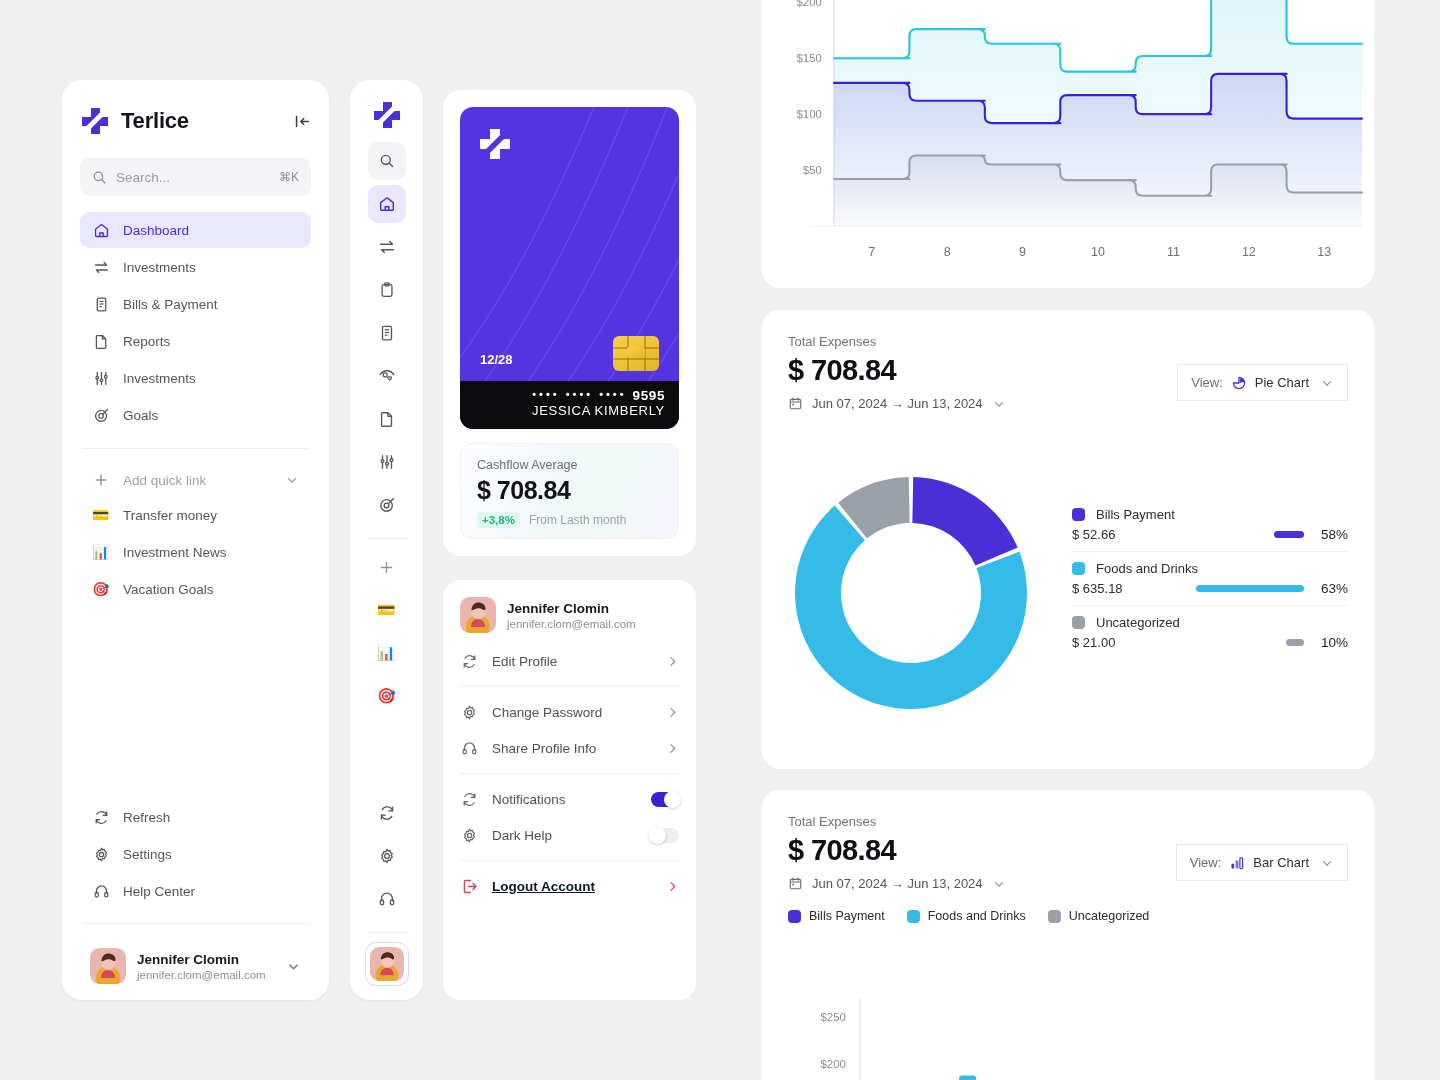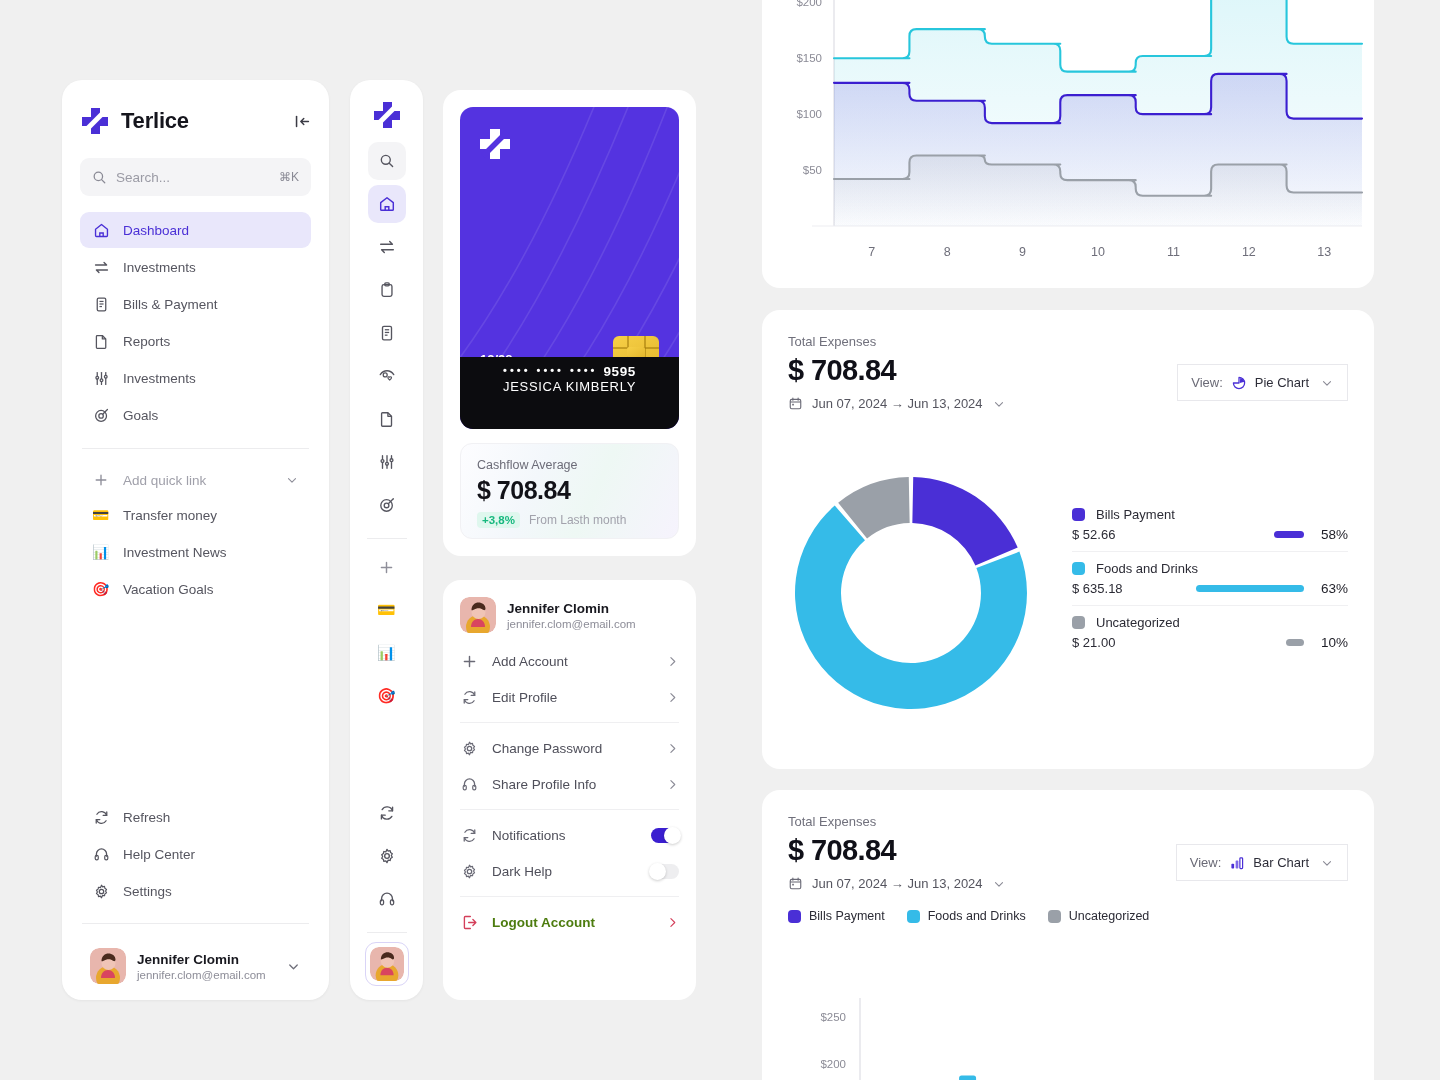--- a/index.html
+++ b/index.html
@@ -88,22 +88,22 @@
   }
   .cc-lines { position: absolute; inset: 0; }
   .cc-logo { position: absolute; left: 18px; top: 20px; width: 34px; height: 34px; }
   .cc-exp { position: absolute; left: 20px; bottom: 62px; font-size: 13px; font-weight: 700; color: #fff; }
   .cc-chip {
     position: absolute; right: 20px; bottom: 58px; width: 46px; height: 35px;
     border-radius: 6px; background: linear-gradient(150deg,#f7d047,#e3b62c);
   }
   .cc-chip i { position: absolute; background: rgba(160,120,10,.55); }
   .cc-strip {
-    position: absolute; left: 0; right: 0; bottom: 0; height: 72px; background: #0c0c0f;
-    padding: 7px 14px 0 14px; text-align: center;
+    position: absolute; left: 0; right: 0; bottom: 0; height: 48px; background: #0c0c0f;
+    padding: 7px 14px 0 14px; text-align: right;
   }
   .cc-num { font-size: 13.5px; font-weight: 700; color: #fff; letter-spacing: .6px; }
   .cc-num .dots { letter-spacing: 3px; font-size: 11px; vertical-align: 2px; margin-right: 6px; }
   .cc-holder { font-size: 13px; color: #fff; letter-spacing: .7px; margin-top: 0; }
 
   .cashflow {
     margin-top: 14px; height: 96px; border-radius: 12px; padding: 14px 16px;
     background: linear-gradient(115deg,#fdfdff 0%,#f3f7fb 35%,#eef8f4 60%,#f6f3fd 100%);
     border: 1px solid #f1f1f4;
   }
@@ -117,21 +117,21 @@
   .cf-note { font-size: 12px; color: #a2a2ac; margin-left: 9px; }
 
   
   #account-panel { left: 443px; top: 580px; width: 253px; height: 420px; padding: 17px; }
   .ap-head { display: flex; align-items: center; margin-bottom: 10px; }
   .ap-name { font-size: 13.5px; font-weight: 700; color: #18181f; }
   .ap-mail { font-size: 11.5px; color: #8d8d98; margin-top: 2px; }
   .ap-row { display: flex; align-items: center; height: 36px; cursor: pointer; }
   .ap-row .ic { width: 18px; height: 18px; display: flex; align-items: center; justify-content: center; flex: none; }
   .ap-row .lbl { font-size: 13.5px; color: #4f4f5a; margin-left: 14px; flex: 1; }
-  .ap-row.danger .lbl { color: #4d7c0f; font-weight: 700; }
+  .ap-row.danger .lbl { color: #0f172a; font-weight: 700; text-decoration: underline; }
   .ap-div { height: 1px; background: #efeff1; margin: 7px 0; }
   .toggle { width: 28px; height: 15px; border-radius: 8px; position: relative; cursor: pointer; }
   .toggle.on { background: #3b1fd0; }
   .toggle.off { background: #eeeef0; }
   .toggle .knob {
     position: absolute; top: -1px; width: 17px; height: 17px; border-radius: 50%;
     background: #fff; box-shadow: 0 1px 3px rgba(0,0,0,.2);
   }
   .toggle.on .knob { right: -2px; }
   .toggle.off .knob { left: -2px; }
@@ -304,35 +304,35 @@
         <svg width="17" height="17" viewBox="0 0 20 20">
             <path d="M16 7.5A6.3 6.3 0 0 0 4.6 6.2M4 12.5a6.3 6.3 0 0 0 11.4 1.3" fill="none" stroke="#55555f" stroke-width="1.5" stroke-linecap="round"></path>
             <path d="M16.2 3.4v4.2h-4.2M3.8 16.6v-4.2h4.2" fill="none" stroke="#55555f" stroke-width="1.5" stroke-linecap="round" stroke-linejoin="round"></path>
           </svg>
       </span>
       <span class="lbl">Refresh</span>
     </div>
     <div class="nav-item">
       <span class="ic">
         <svg width="17" height="17" viewBox="0 0 20 20">
+            <circle cx="10" cy="10" r="2.6" fill="none" stroke="#55555f" stroke-width="1.5"></circle>
+            <path d="M10 2.6l1.3 1.9 2.2-.5.5 2.2 1.9 1.3-1.1 2 1.1 2-1.9 1.3-.5 2.2-2.2-.5L10 17.4l-1.3-1.9-2.2.5-.5-2.2-1.9-1.3 1.1-2-1.1-2 1.9-1.3.5-2.2 2.2.5z" fill="none" stroke="#55555f" stroke-width="1.4" stroke-linejoin="round"></path>
+          </svg>
+      </span>
+      <span class="lbl">Settings</span>
+    </div>
+    <div class="nav-item">
+      <span class="ic">
+        <svg width="17" height="17" viewBox="0 0 20 20">
             <path d="M4 12V9.5a6 6 0 0 1 12 0V12" fill="none" stroke="#55555f" stroke-width="1.5" stroke-linecap="round"></path>
             <rect x="2.6" y="11" width="3.6" height="5.4" rx="1.6" fill="none" stroke="#55555f" stroke-width="1.4"></rect>
             <rect x="13.8" y="11" width="3.6" height="5.4" rx="1.6" fill="none" stroke="#55555f" stroke-width="1.4"></rect>
           </svg>
       </span>
       <span class="lbl">Help Center</span>
-    </div>
-    <div class="nav-item">
-      <span class="ic">
-        <svg width="17" height="17" viewBox="0 0 20 20">
-            <circle cx="10" cy="10" r="2.6" fill="none" stroke="#55555f" stroke-width="1.5"></circle>
-            <path d="M10 2.6l1.3 1.9 2.2-.5.5 2.2 1.9 1.3-1.1 2 1.1 2-1.9 1.3-.5 2.2-2.2-.5L10 17.4l-1.3-1.9-2.2.5-.5-2.2-1.9-1.3 1.1-2-1.1-2 1.9-1.3.5-2.2 2.2.5z" fill="none" stroke="#55555f" stroke-width="1.4" stroke-linejoin="round"></path>
-          </svg>
-      </span>
-      <span class="lbl">Settings</span>
     </div>
 
     <div class="divider"></div>
 
     <div class="profile-row">
       <div class="avatar">
         <svg width="36" height="36" viewBox="0 0 36 36">
           <rect width="36" height="36" rx="9" fill="#e8b6ad"></rect>
           <circle cx="18" cy="30" r="12" fill="#e8a72e"></circle>
           <path d="M11 30c0-5 3-8 7-8s7 3 7 8z" fill="#d9455f"></path>
@@ -534,31 +534,20 @@
         <circle cx="18.5" cy="15" r="7" fill="#f0c4b6"></circle>
         <path d="M11.5 13c0-5 3.5-7.5 7-7.5s7 2.2 7 6c0 2-1.5 2-2.5 1.2-1.5-1.2-4-2-7-1-2 .7-4.5 2.3-4.5 1.3z" fill="#4a2a1e"></path>
       </svg>
     </div>
     <div style="margin-left:11px">
       <div class="ap-name">Jennifer Clomin</div>
       <div class="ap-mail">jennifer.clom@email.com</div>
     </div>
   </div>
 
-  <div class="ap-row">
-    <span class="ic">
-        <svg width="17" height="17" viewBox="0 0 20 20">
-          <path d="M10 4v12M4 10h12" stroke="#6a6a76" stroke-width="1.7" stroke-linecap="round"></path>
-        </svg>
-      </span>
-    <span class="lbl">Add Account</span>
-    <svg width="13" height="13" viewBox="0 0 20 20">
-        <path d="M7.5 4l6 6-6 6" fill="none" stroke="#8b8b96" stroke-width="1.7" stroke-linecap="round" stroke-linejoin="round"></path>
-      </svg>
-  </div>
   <div class="ap-row">
     <span class="ic">
         <svg width="17" height="17" viewBox="0 0 20 20">
           <path d="M16 7.5A6.3 6.3 0 0 0 4.6 6.2M4 12.5a6.3 6.3 0 0 0 11.4 1.3" fill="none" stroke="#6a6a76" stroke-width="1.5" stroke-linecap="round"></path>
           <path d="M16.2 3.4v4.2h-4.2M3.8 16.6v-4.2h4.2" fill="none" stroke="#6a6a76" stroke-width="1.5" stroke-linecap="round" stroke-linejoin="round"></path>
         </svg>
       </span>
     <span class="lbl">Edit Profile</span>
     <svg width="13" height="13" viewBox="0 0 20 20">
         <path d="M7.5 4l6 6-6 6" fill="none" stroke="#8b8b96" stroke-width="1.7" stroke-linecap="round" stroke-linejoin="round"></path>

